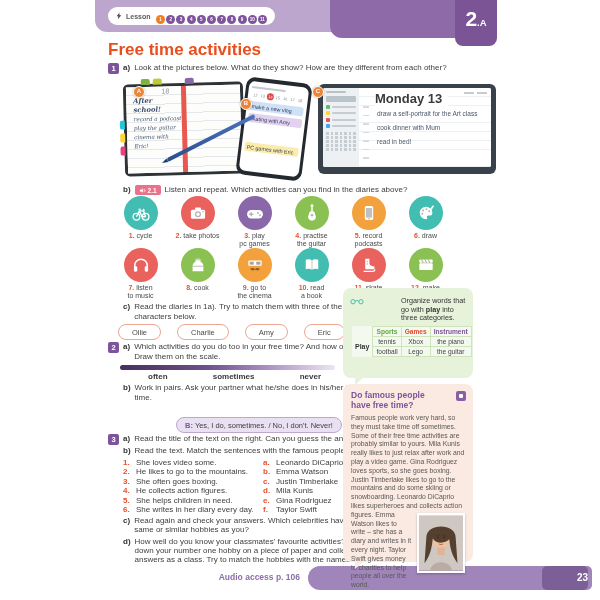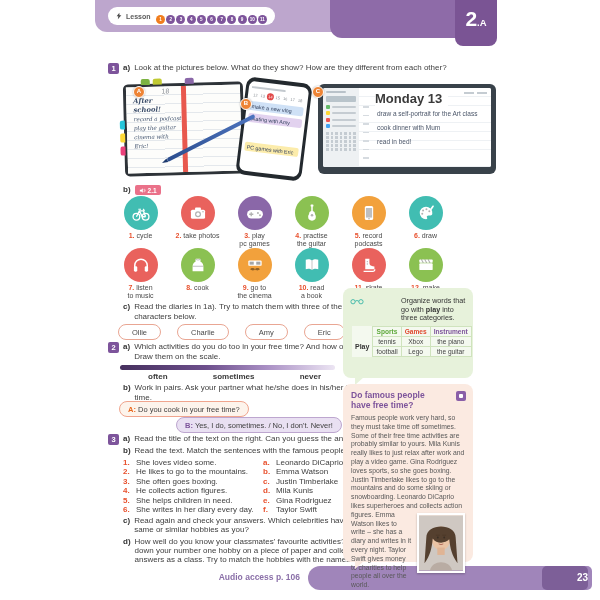--- a/index.html
+++ b/index.html
@@ -171,20 +171,21 @@
         <path d="M13 2 L5 13 h5 L8.5 22 19 9.5 h-5.5 Z" fill="#4a4a4a"></path>
       </svg>
     <span class="lesson-word">Lesson</span>
     <span><span class="lcirc on">1</span><span class="lcirc">2</span><span class="lcirc">3</span><span class="lcirc">4</span><span class="lcirc">5</span><span class="lcirc">6</span><span class="lcirc">7</span><span class="lcirc">8</span><span class="lcirc">9</span><span class="lcirc">10</span><span class="lcirc">11</span></span>
   </div>
   <div class="hdr-pur">
     <span>Vocabulary</span>
   </div>
   <div class="hdr-unit"><span class="big">2</span><span class="sml">.A</span></div>
 
+  <div class="page-title">Free time activities</div>
 
   <div class="row" style="left:108px; top:63px;">
     <span class="xnum">1</span>
     <span class="lbl">a)</span>
     <span class="txt" style="white-space:nowrap;">Look at the pictures below. What do they show? How are they different from each other?</span>
   </div>
 
   <div class="diary">
     <i class="tabT" style="left:18px; background:#7cb342;"></i>
     <i class="tabT" style="left:30px; background:#c0ca33;"></i>
@@ -314,20 +315,21 @@
 
   <div class="row" style="left:123px; top:185px; align-items:center;">
     <span class="lbl">b)</span>
     <span class="audio-badge">
       <svg viewBox="0 0 24 24">
           <path d="M3 9 h5 l5-5 v16 l-5-5 H3 Z" fill="#fff"></path>
           <path d="M16 8 a5 5 0 0 1 0 8 M18.5 6 a8.5 8.5 0 0 1 0 12" stroke="#fff" fill="none" stroke-width="1.8"></path>
         </svg>
       <span>2.1</span>
     </span>
+    <span class="txt" style="white-space:nowrap;">Listen and repeat. Which activities can you find in the diaries above?</span>
   </div>
 
   <div class="acts-row" style="top:196px;">
       <div class="act">
         <div class="circ" style="background: rgb(65, 189, 178);">
           <svg viewBox="0 0 24 24">
             <circle cx="6.5" cy="16.5" r="4" fill="none" stroke="#fff" stroke-width="1.6"></circle>
             <circle cx="17.5" cy="16.5" r="4" fill="none" stroke="#fff" stroke-width="1.6"></circle>
             <path d="M6.5 16.5 L10 9.5 H15 L17.5 16.5 M10 9.5 L13.5 16.5 H17.5" fill="none" stroke="#fff" stroke-width="1.6"></path>
             <path d="M8.8 7.5 h3.2 M14.6 7 l1.6 2.5" stroke="#fff" stroke-width="1.4"></path>
@@ -478,21 +480,20 @@
   <div class="scalebar"></div>
   <div class="scalelabels">
     <span>often</span>
     <span>sometimes</span>
     <span>never</span>
   </div>
   <div class="row" style="left:123px; top:383px;">
     <span class="lbl">b)</span>
     <span class="txt" style="width:240px;">Work in pairs. Ask your partner what he/she does in his/her free time.</span>
   </div>
-  <div class="bub bub-a"><span class="spk">A:</span> <span>Do you cook in your free time?</span></div>
   <div class="bub bub-b"><span class="spk">B:</span> <span>Yes, I do, sometimes. / No, I don't. Never!</span></div>
 
   <div class="row" style="left:108px; top:434px;">
     <span class="xnum">3</span>
     <span class="lbl">a)</span>
     <span class="txt" style="white-space:nowrap;">Read the title of the text on the right. Can you guess the answer?</span>
   </div>
   <div class="row" style="left:123px; top:446px;">
     <span class="lbl">b)</span>
     <span class="txt" style="white-space:nowrap;">Read the text. Match the sentences with the famous people.</span>

